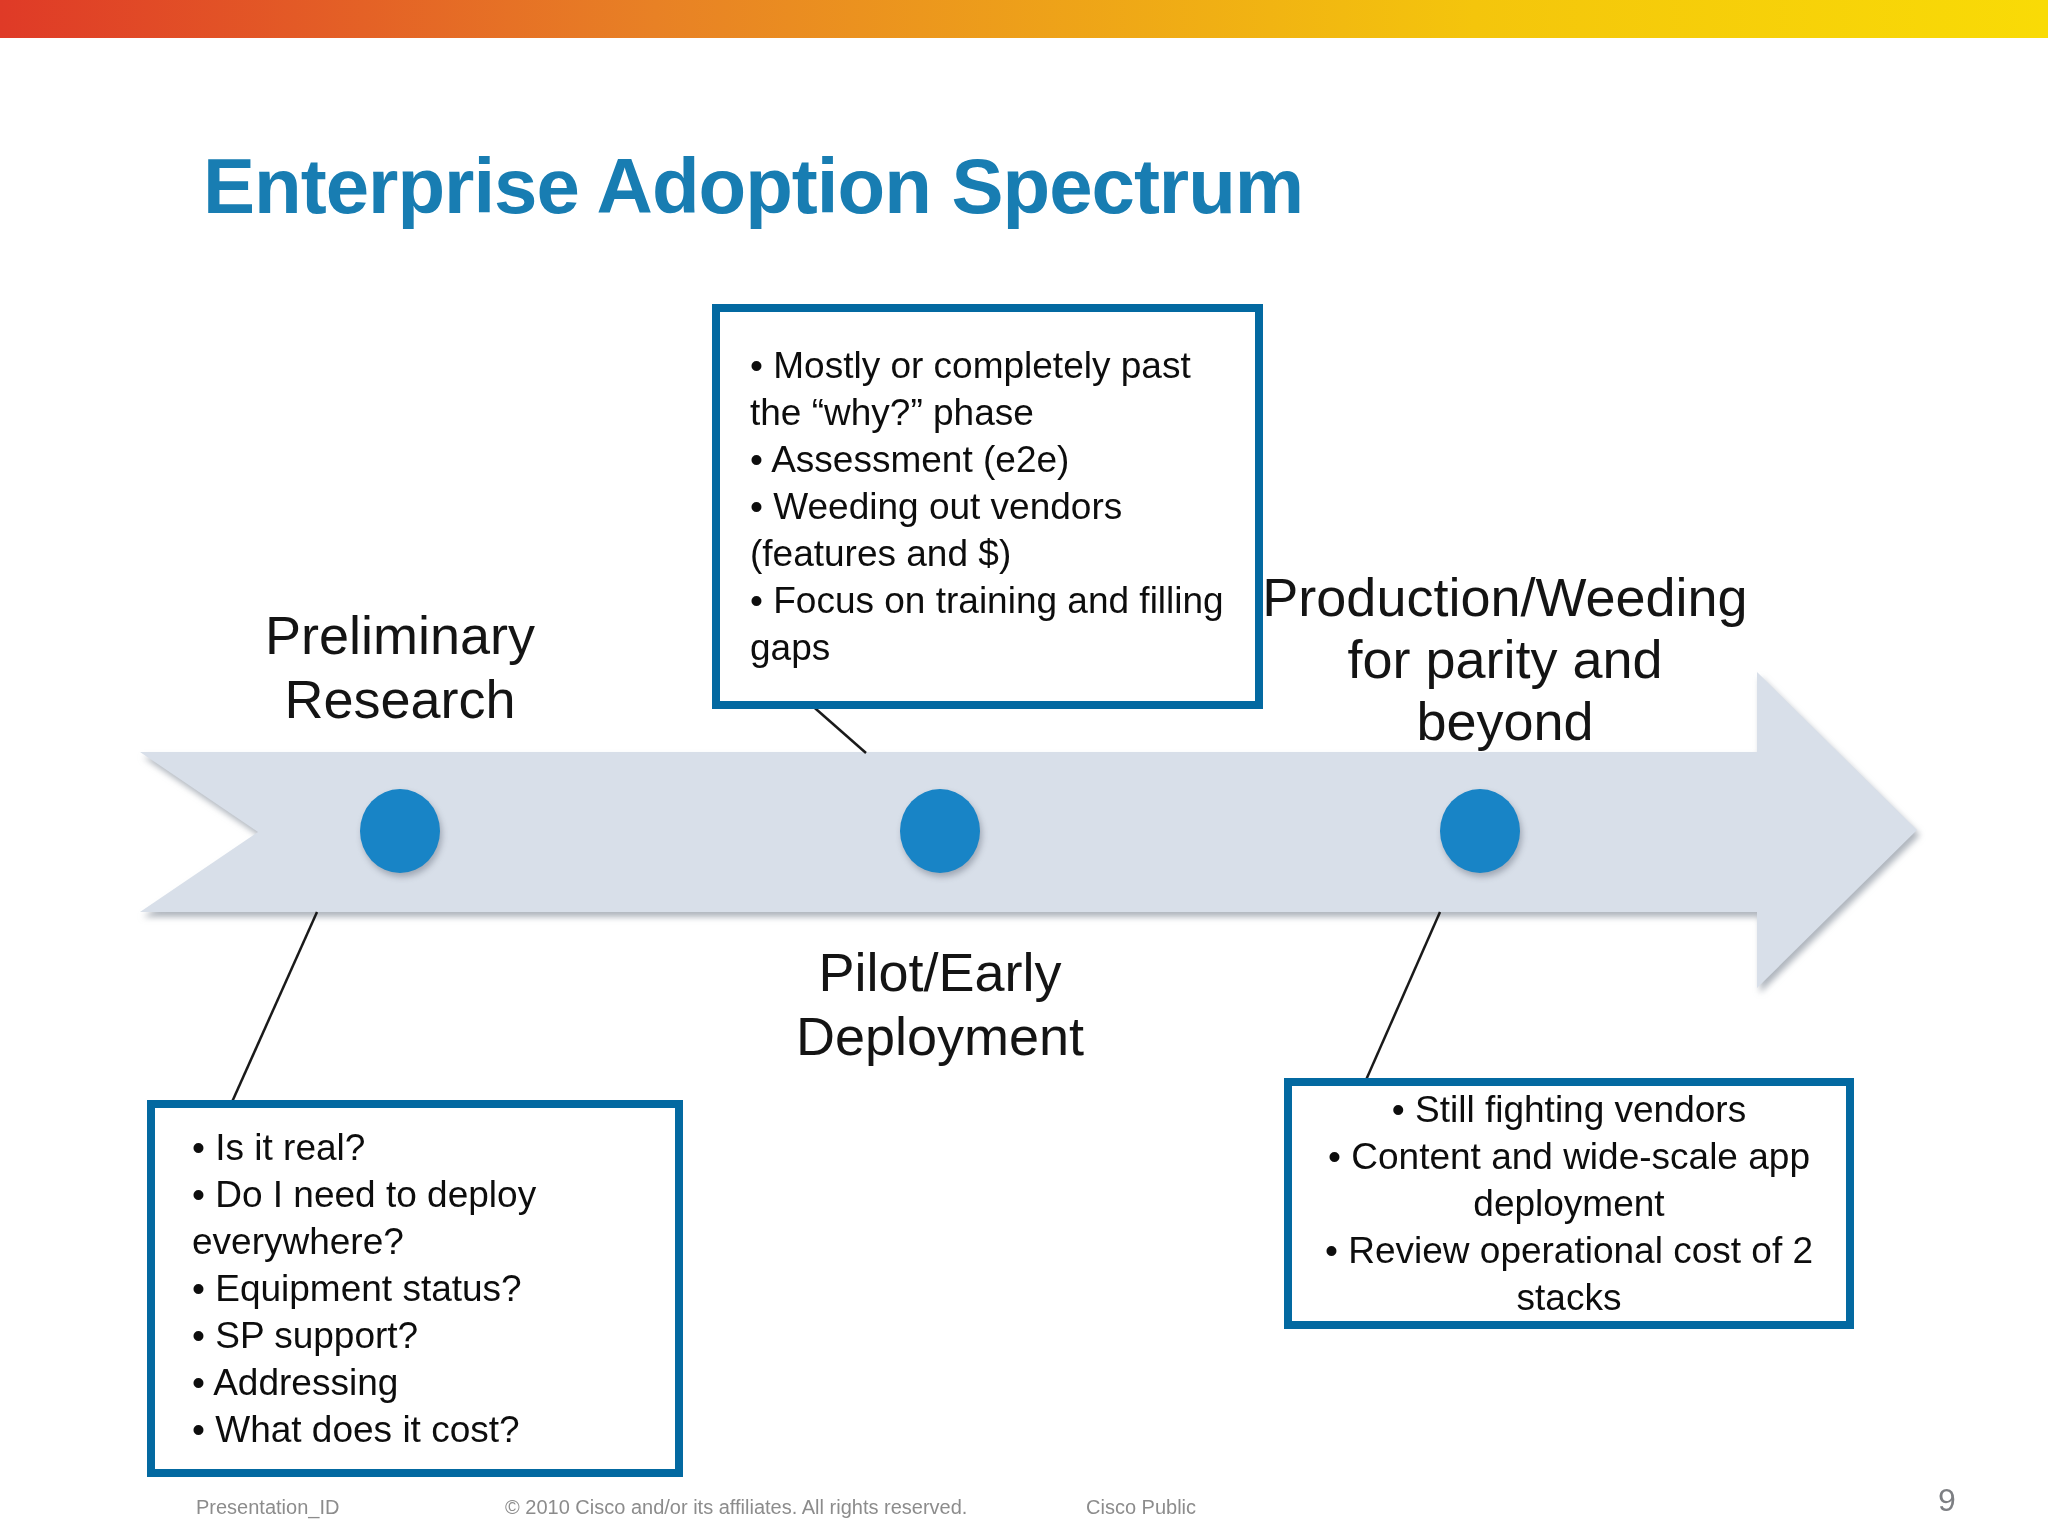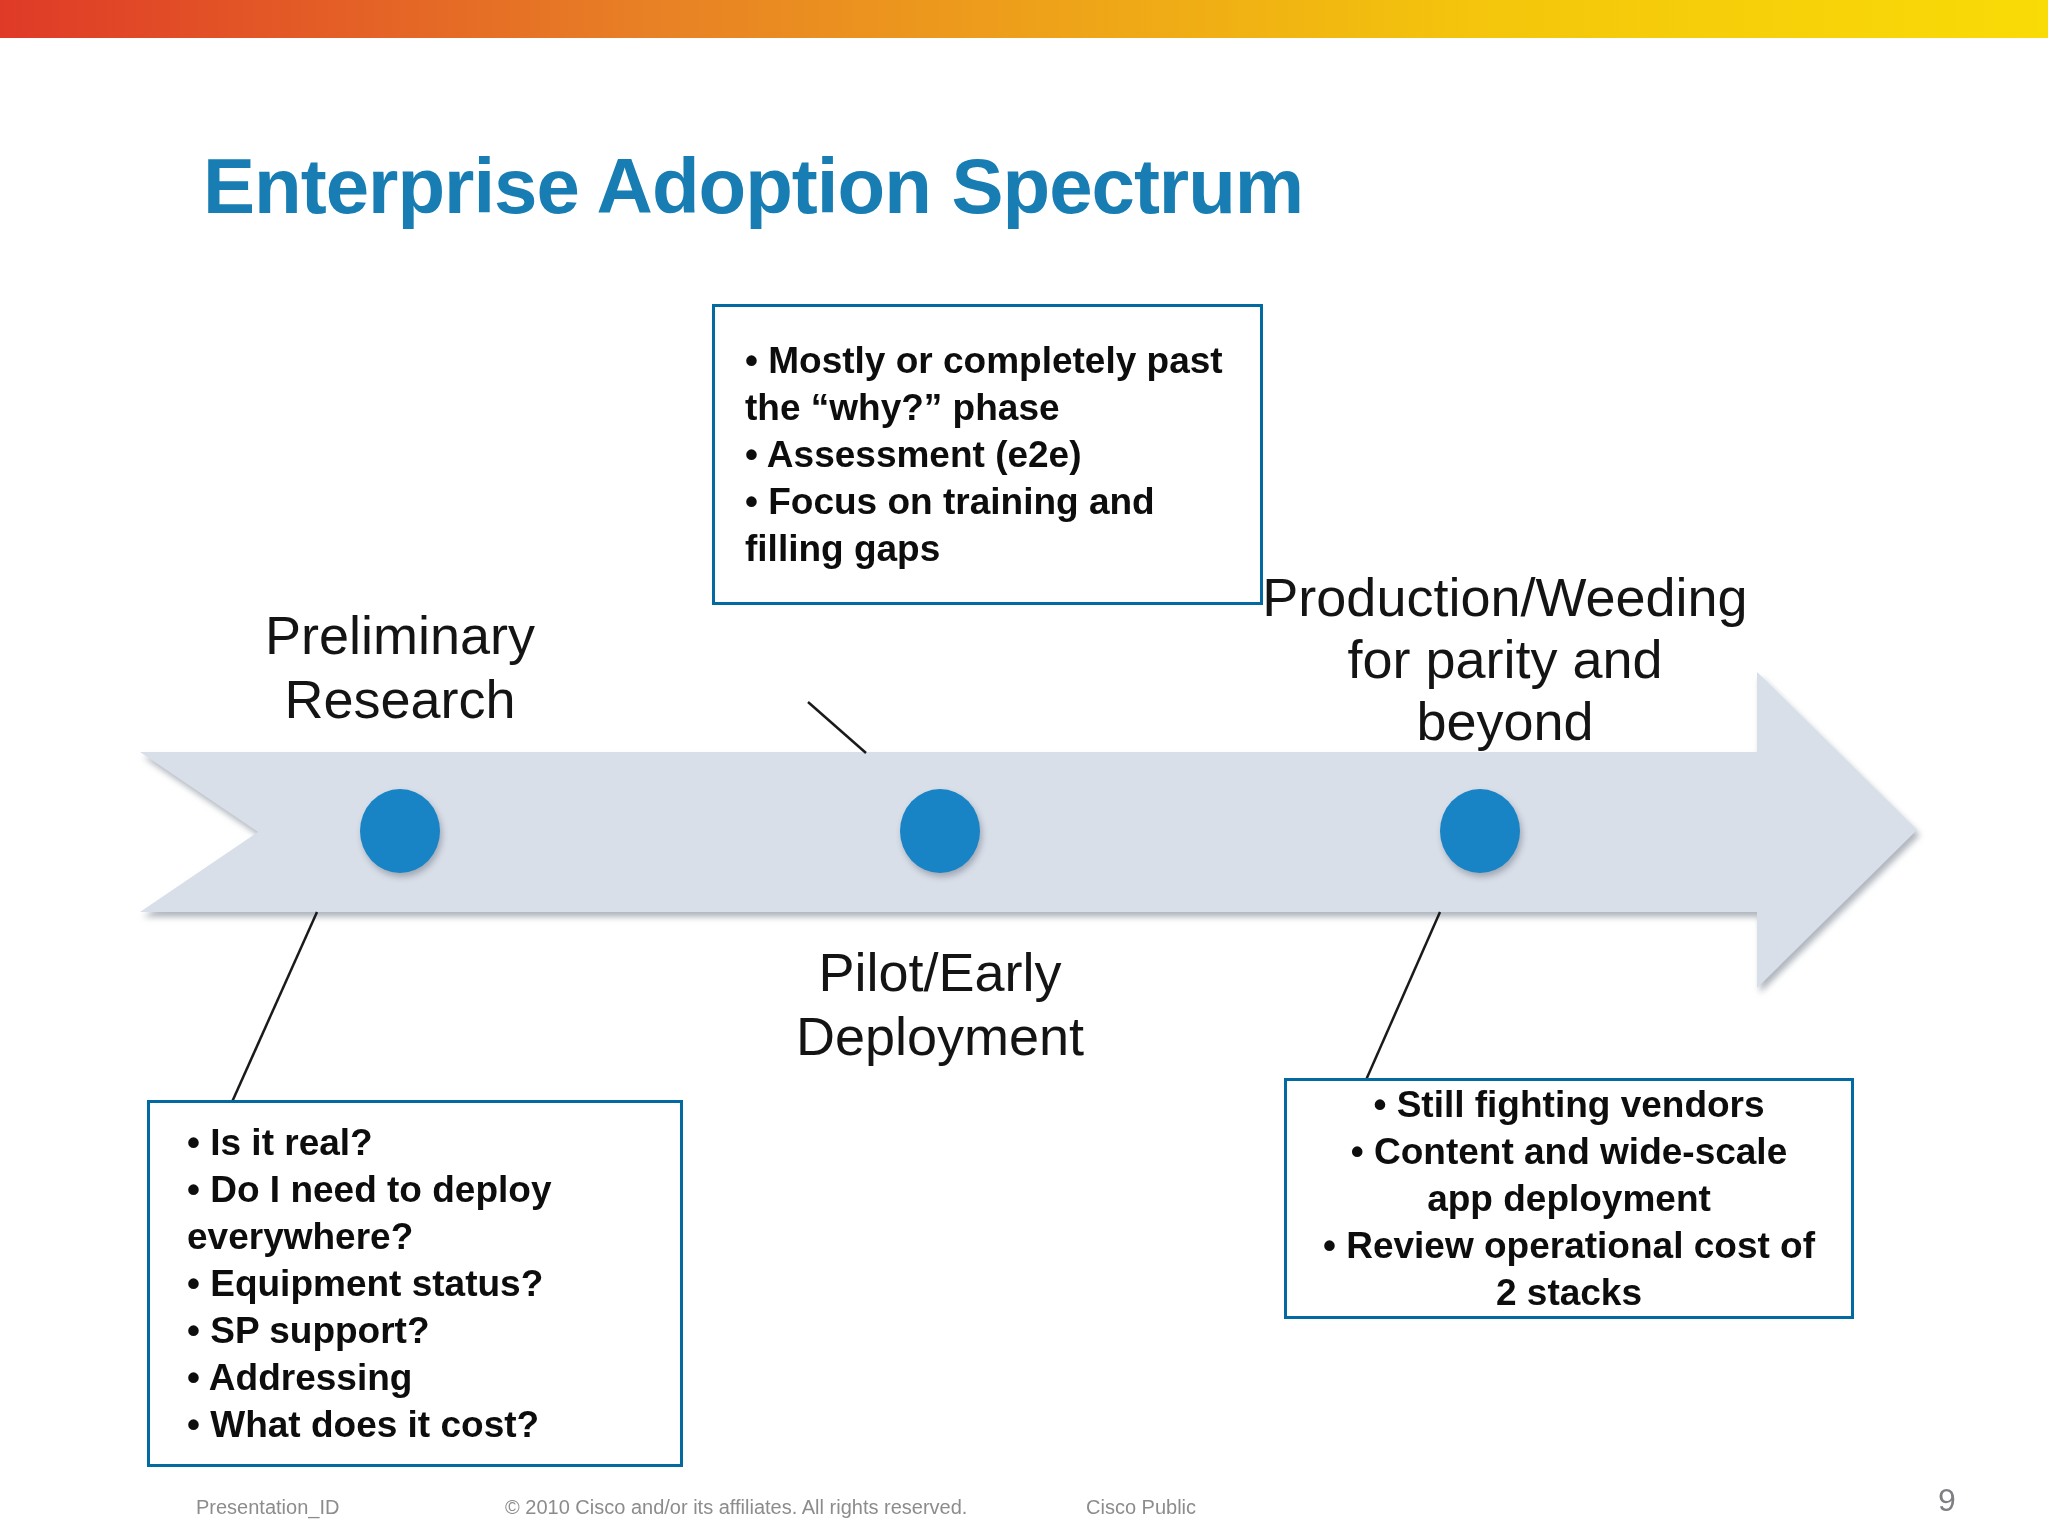--- a/index.html
+++ b/index.html
@@ -27,22 +27,22 @@
   .connector{stroke:#1a1a1a;stroke-width:2.5;}
   .stage-label{
     position:absolute;text-align:center;white-space:pre-line;
     font-size:54px;line-height:62px;color:#141414;
   }
   .label-preliminary{left:140px;top:603px;width:520px;line-height:64px;}
   .label-pilot{left:680px;top:940px;width:520px;line-height:64px;}
   .label-production{left:1215px;top:566px;width:580px;}
   .callout{
     position:absolute;box-sizing:border-box;
-    background:#ffffff;border:3px solid #0369a1;
-    font-size:37px;font-weight:bold;line-height:47px;color:#0d0d0d;
+    background:#ffffff;border:8px solid #0369a1;
+    font-size:37px;font-weight:normal;line-height:47px;color:#0d0d0d;
   }
   .callout-middle{left:712px;top:304px;width:551px;padding:30px 30px;}
   .callout-left{left:147px;top:1100px;width:536px;padding:16px 37px;}
   .callout-right{left:1284px;top:1078px;width:570px;padding:0 28px;text-align:center;}
   .footer-text{
     position:absolute;top:1496px;font-size:20px;color:var(--footer-gray);
     white-space:nowrap;
   }
   .footer-presentation{left:196px;}
   .footer-copyright{left:505px;}
@@ -83,20 +83,21 @@
       <div class="bullet">• Is it real?</div>
       <div class="bullet">• Do I need to deploy everywhere?</div>
       <div class="bullet">• Equipment status?</div>
       <div class="bullet">• SP support?</div>
       <div class="bullet">• Addressing</div>
       <div class="bullet">• What does it cost?</div>
     </div>
   <div class="callout callout-middle">
       <div class="bullet">• Mostly or completely past the “why?” phase</div>
       <div class="bullet">• Assessment (e2e)</div>
+      <div class="bullet">• Weeding out vendors (features and $)</div>
       <div class="bullet">• Focus on training and filling gaps</div>
     </div>
   <div class="callout callout-right">
       <div class="bullet">• Still fighting vendors</div>
       <div class="bullet">• Content and wide-scale app deployment</div>
       <div class="bullet">• Review operational cost of 2 stacks</div>
     </div>
 
   <div class="footer-text footer-presentation">Presentation_ID</div>
   <div class="footer-text footer-copyright">© 2010 Cisco and/or its affiliates. All rights reserved.</div>

